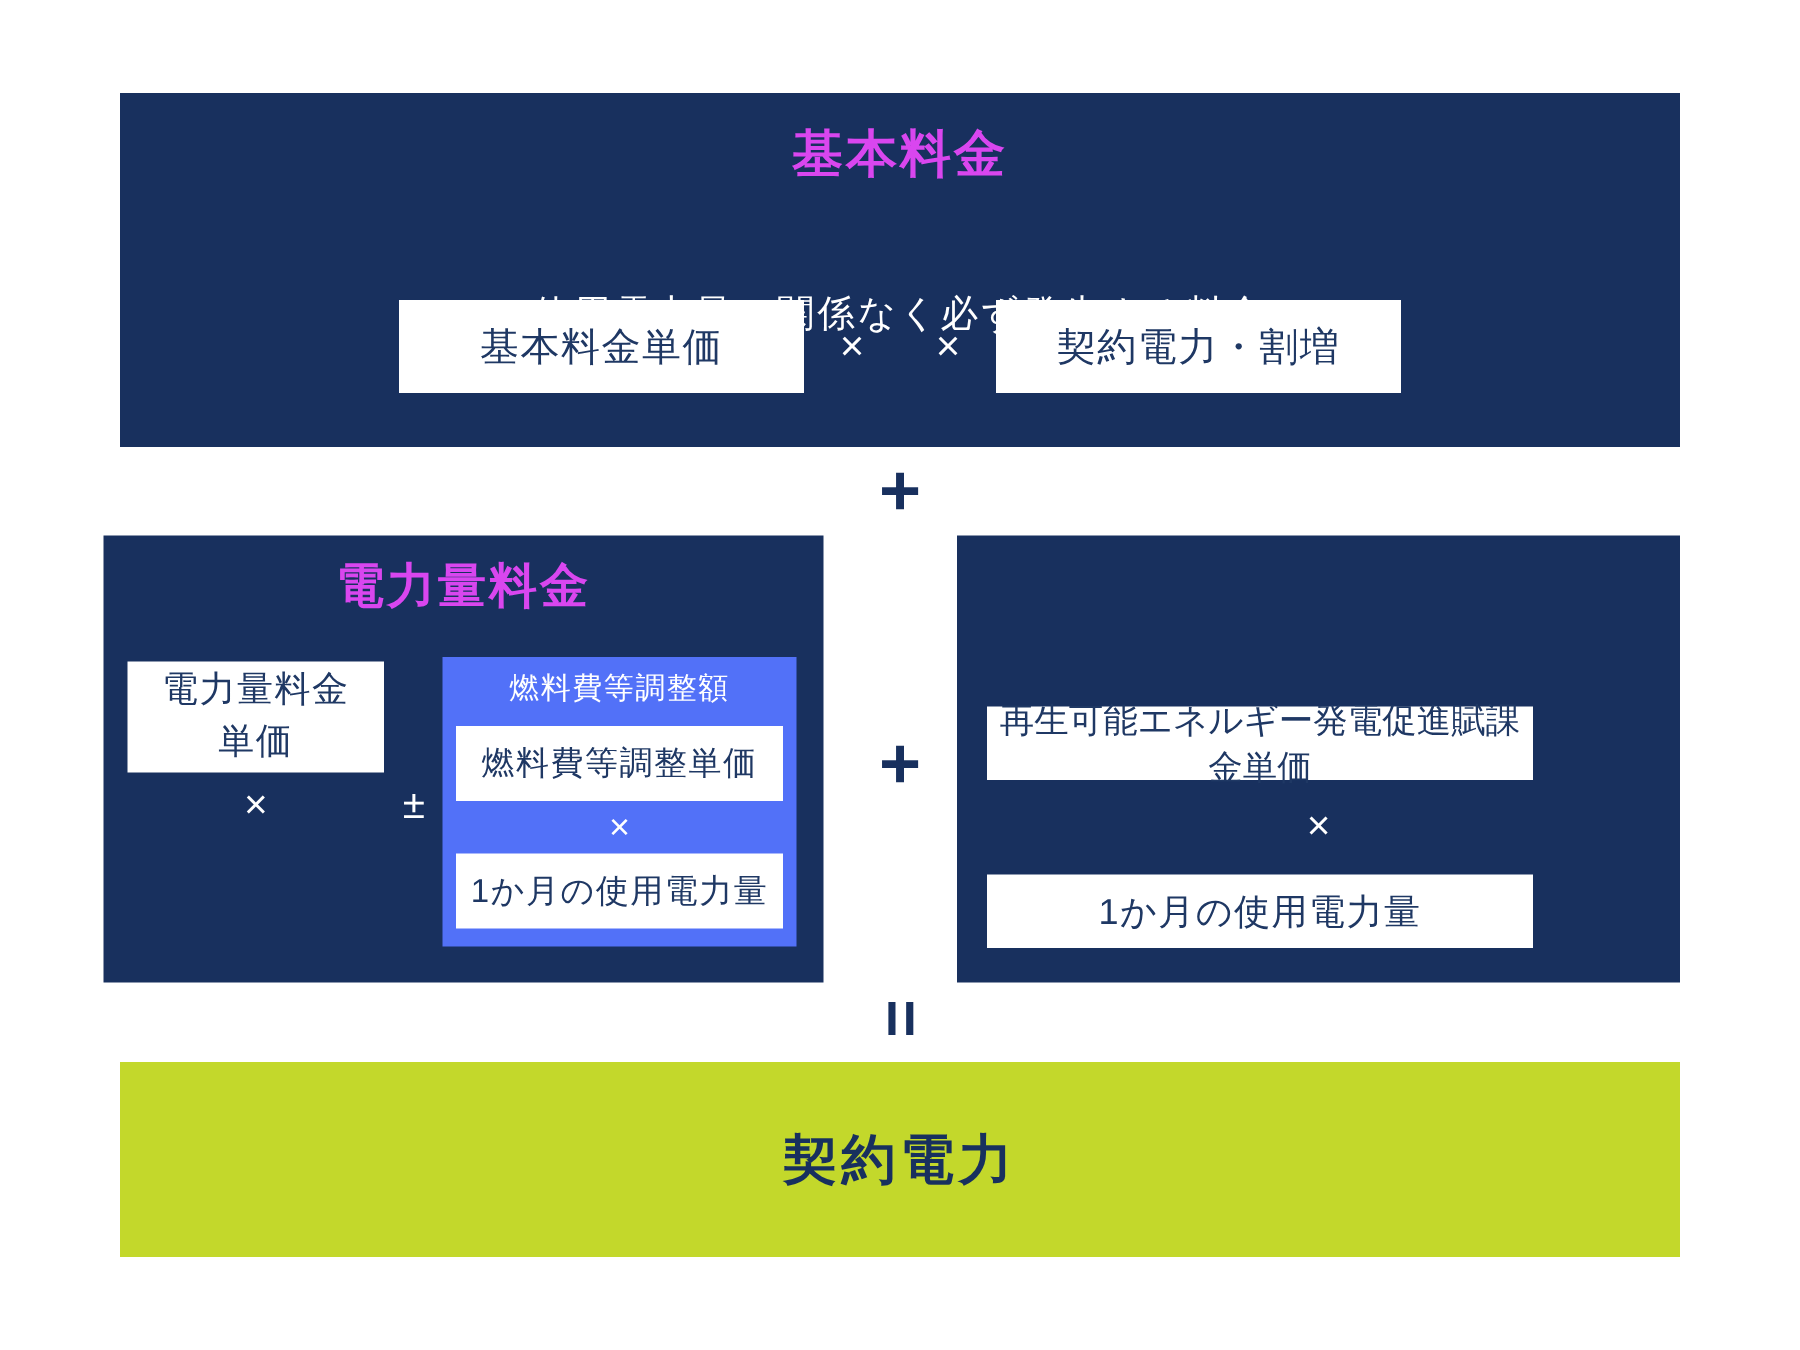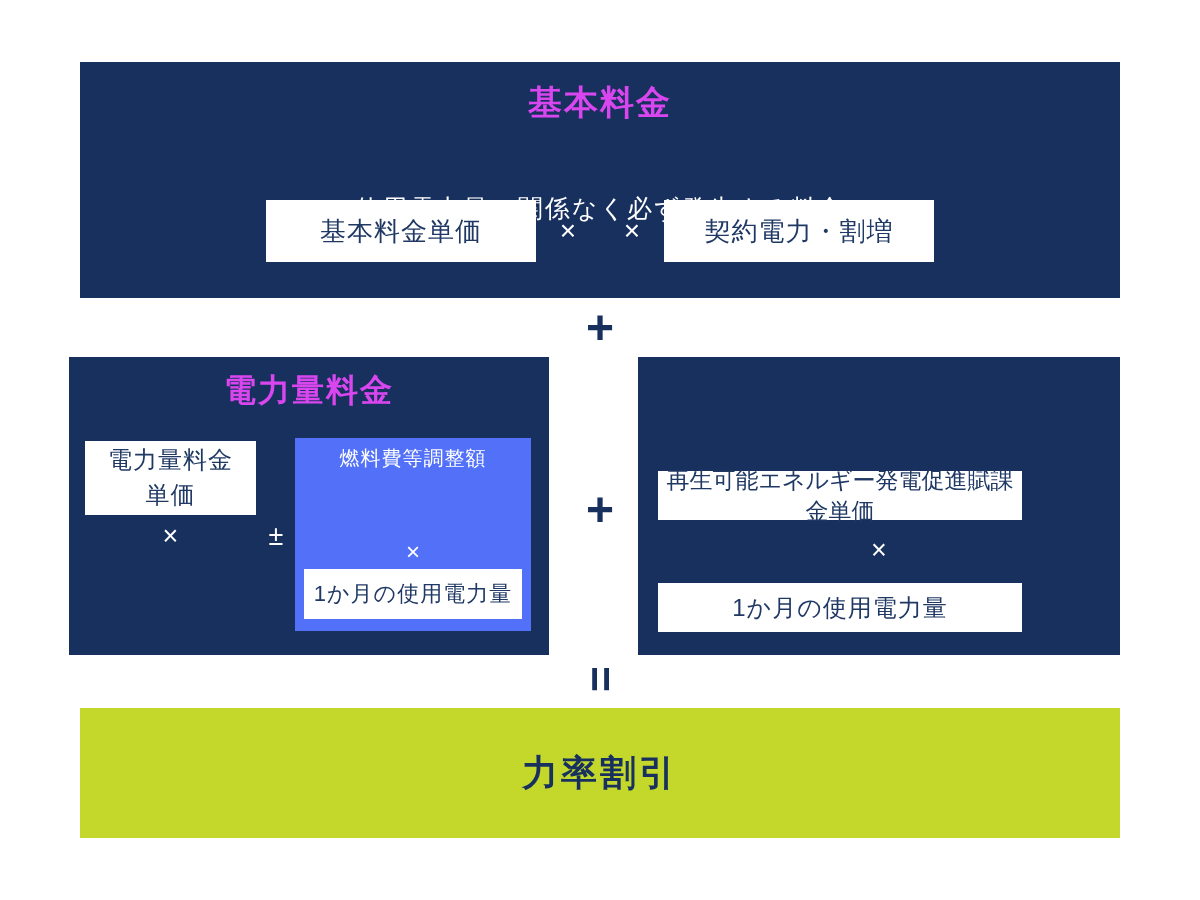--- a/index.html
+++ b/index.html
@@ -101,34 +101,35 @@
     <div class="section-title" style="top:12px;font-size:32px;">電力量料金</div>
 
     <div class="white-box col-box" style="left:16px;top:84px;width:171px;height:74px;">電力量料金
 単価</div>
     <div class="small-op" style="left:16px;top:158px;width:171px;height:42px;">×</div>
 
     <div class="small-op" style="left:187px;top:158px;width:40px;height:42px;">±</div>
 
     <div class="blue-box" style="left:226px;top:81px;width:236px;height:193px;">
       <div class="blue-title">燃料費等調整額</div>
+      <div class="white-box" style="top:46px;">燃料費等調整単価</div>
       <div class="blue-op">×</div>
       <div class="white-box" style="top:131px;">1か月の使用電力量</div>
     </div>
   </div>
 
   <div class="big-plus" style="left:560px;top:482px;">+</div>
 
   <div class="navy-box" style="left:638px;top:357px;width:482px;height:298px;">
     <div class="white-box wide-box" style="top:114px;font-size:23px;letter-spacing:0;">再生可能エネルギー発電促進賦課金単価</div>
     <div class="right-op">×</div>
     <div class="white-box wide-box" style="top:226px;font-size:24px;">1か月の使用電力量</div>
   </div>
 
   <div class="equals-wrap">
     <span class="equals-glyph">=</span>
   </div>
 
   <div class="total-box">
-    <span>力率割引</span>
+    <span>契約電力</span>
   </div>
 
 </div>
 
 </body></html>

